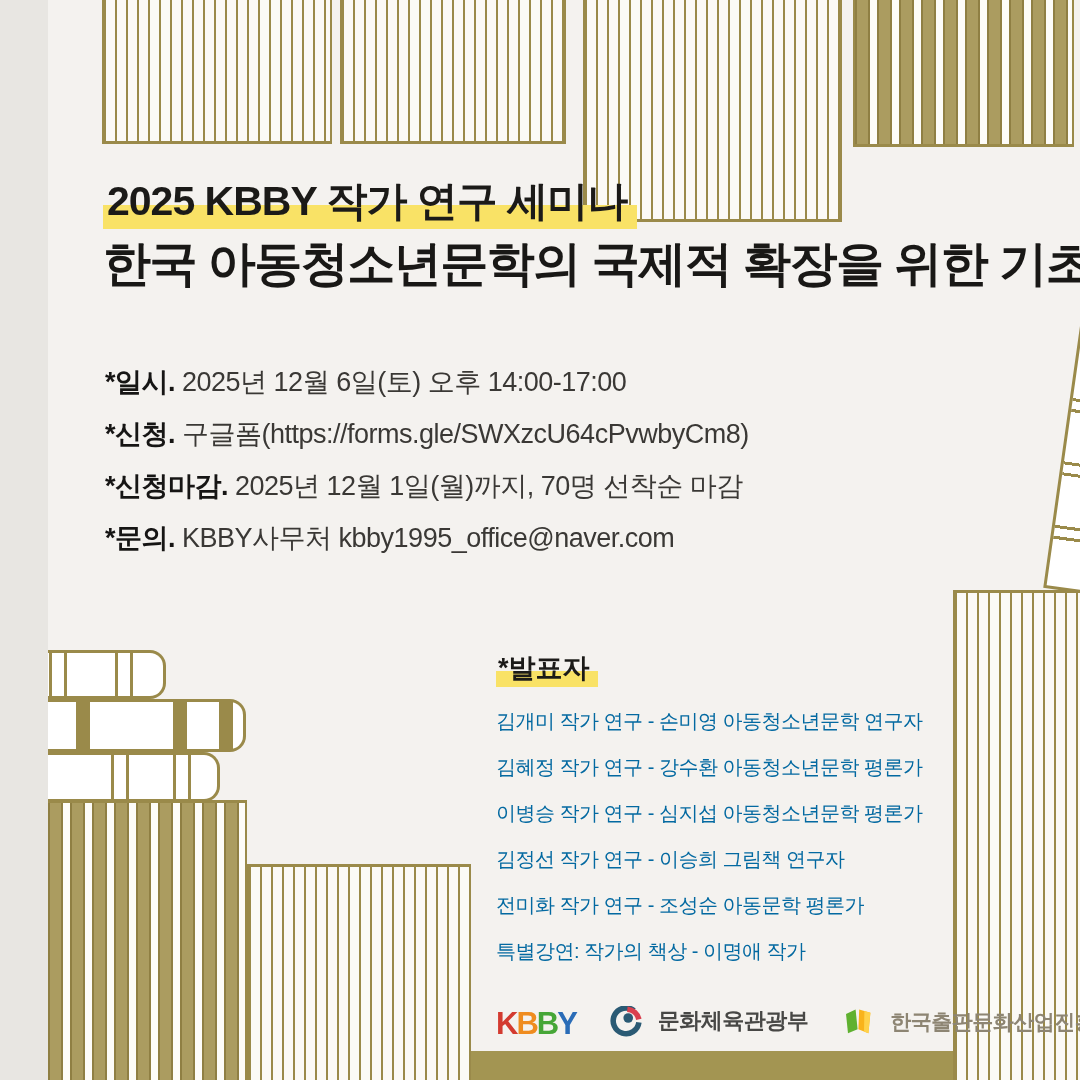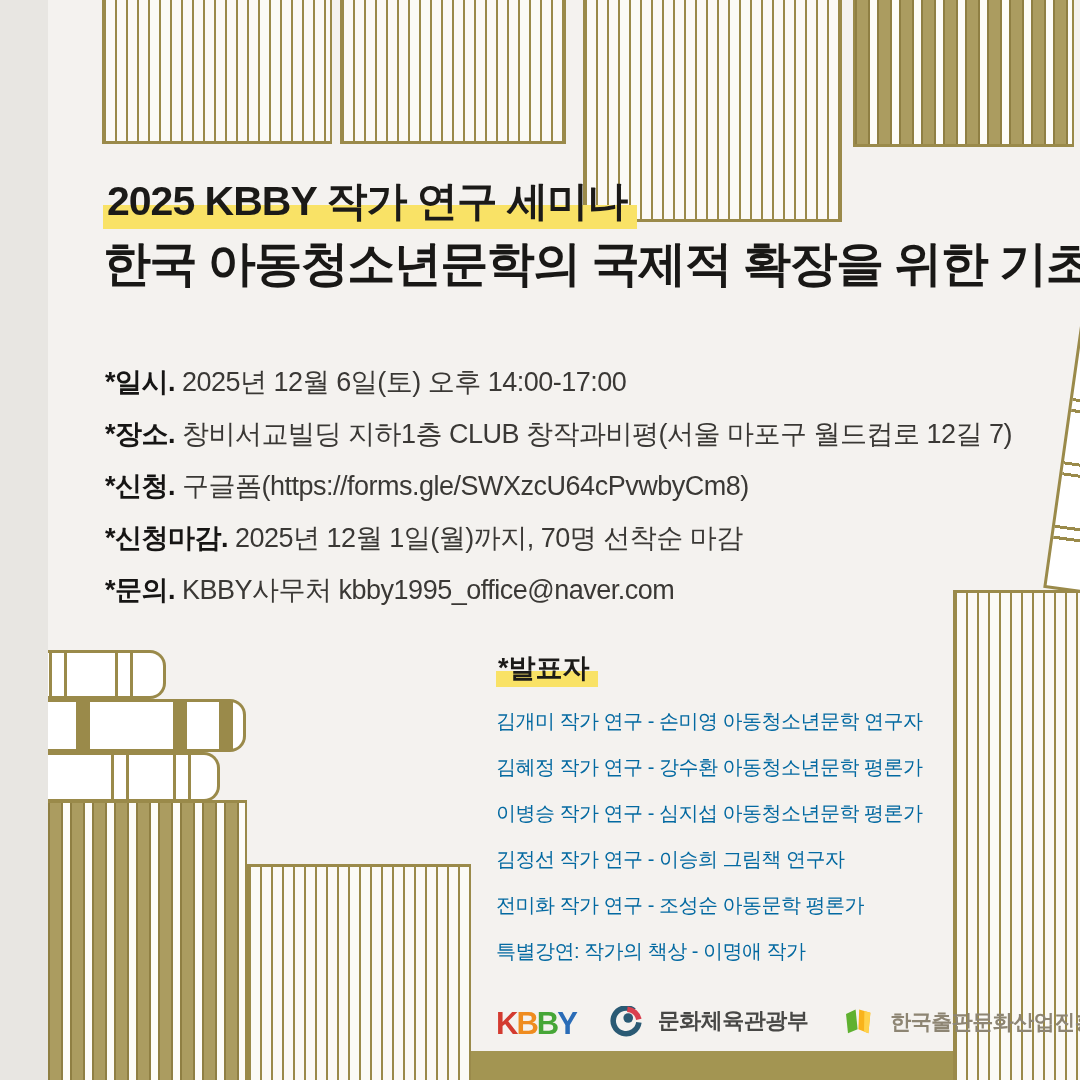--- a/index.html
+++ b/index.html
@@ -106,24 +106,20 @@
     <span class="hl">2025 KBBY 작가 연구 세미나</span>
   </div>
   <div class="main-title">한국 아동청소년문학의 국제적 확장을 위한 기초 연구</div>
 
   <div class="details">
     <div class="detail-row">
       <span class="detail-label">*일시.</span>
       <span class="detail-value">2025년 12월 6일(토) 오후 14:00-17:00</span>
     </div>
     <div class="detail-row">
-      <span class="detail-label">*장소.</span>
-      <span class="detail-value">창비서교빌딩 지하1층 CLUB 창작과비평(서울 마포구 월드컵로 12길 7)</span>
-    </div>
-    <div class="detail-row">
       <span class="detail-label">*신청.</span>
       <span class="detail-value">구글폼(https://forms.gle/SWXzcU64cPvwbyCm8)</span>
     </div>
     <div class="detail-row">
       <span class="detail-label">*신청마감.</span>
       <span class="detail-value">2025년 12월 1일(월)까지, 70명 선착순 마감</span>
     </div>
     <div class="detail-row">
       <span class="detail-label">*문의.</span>
       <span class="detail-value">KBBY사무처 kbby1995_office@naver.com</span>

